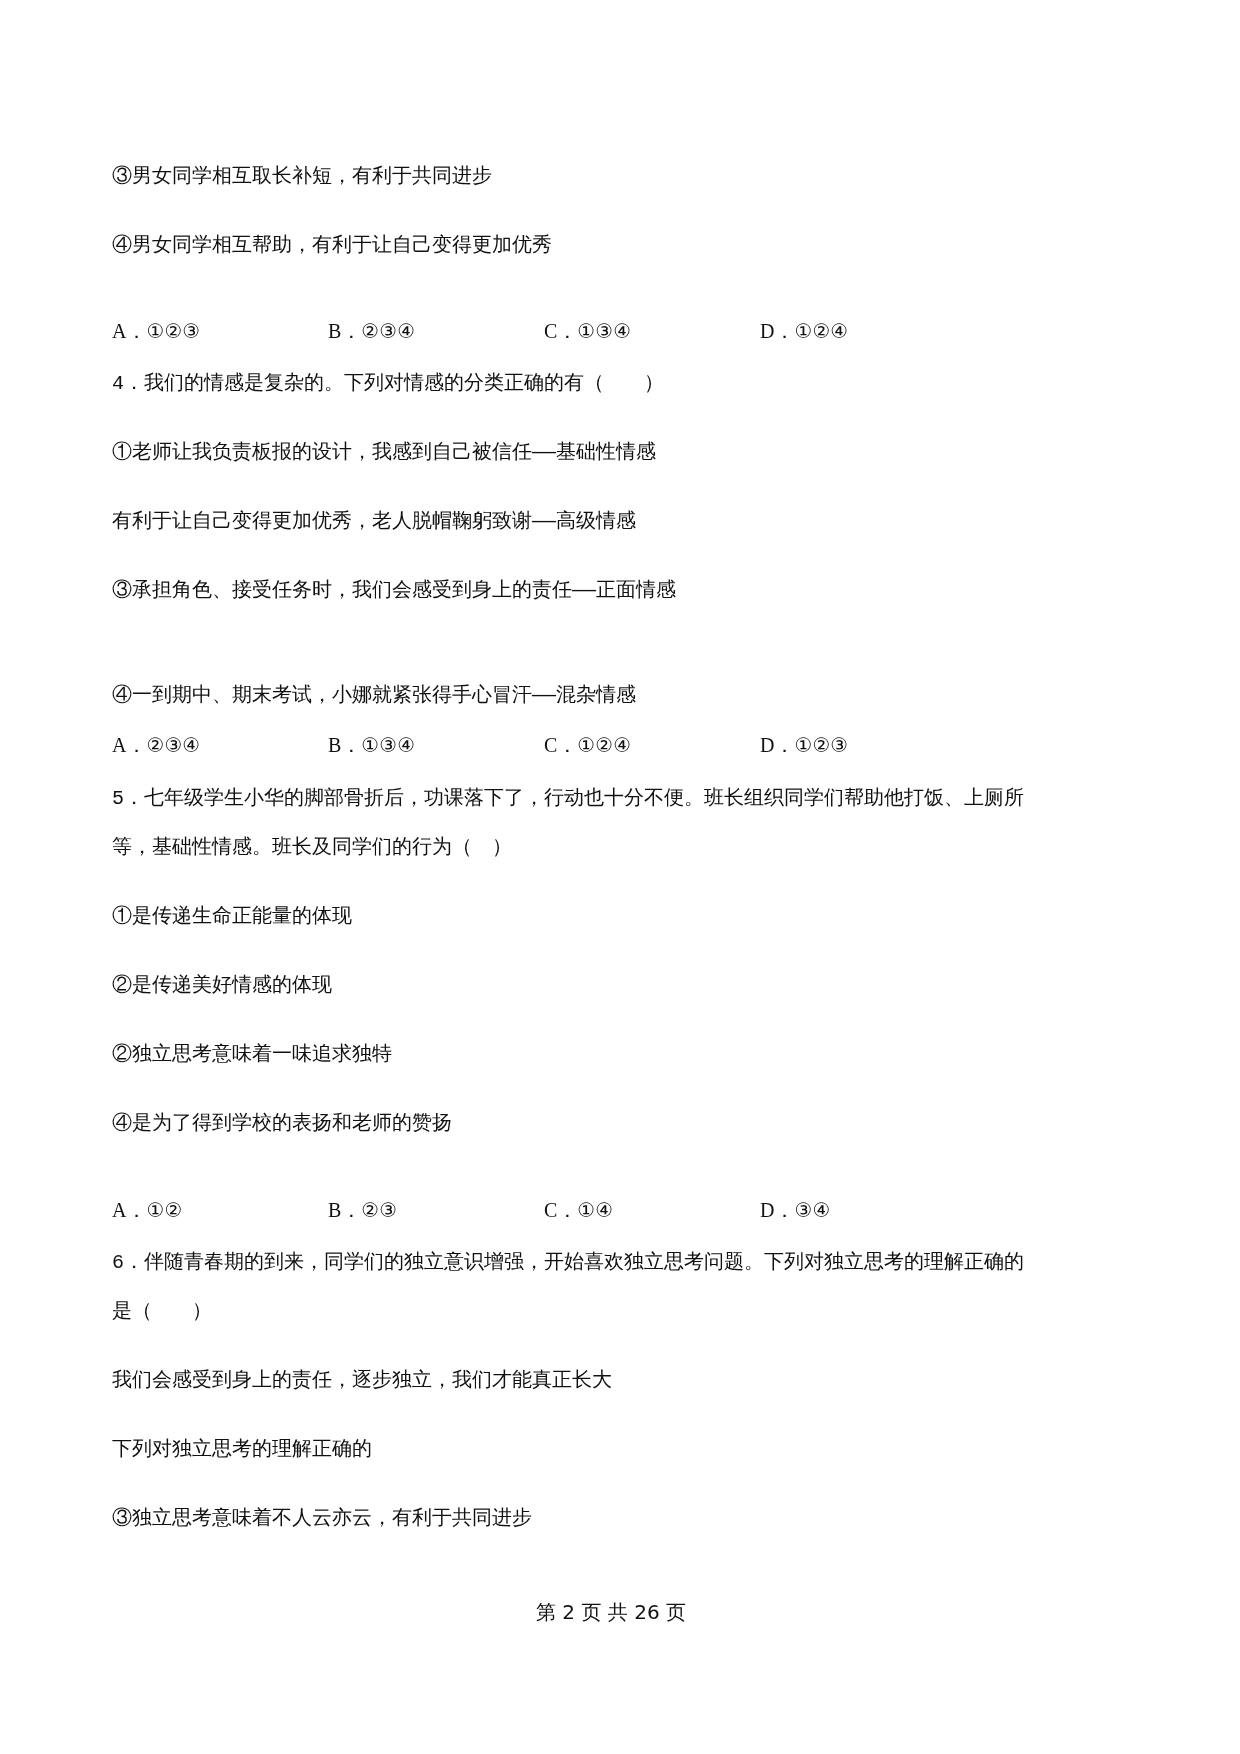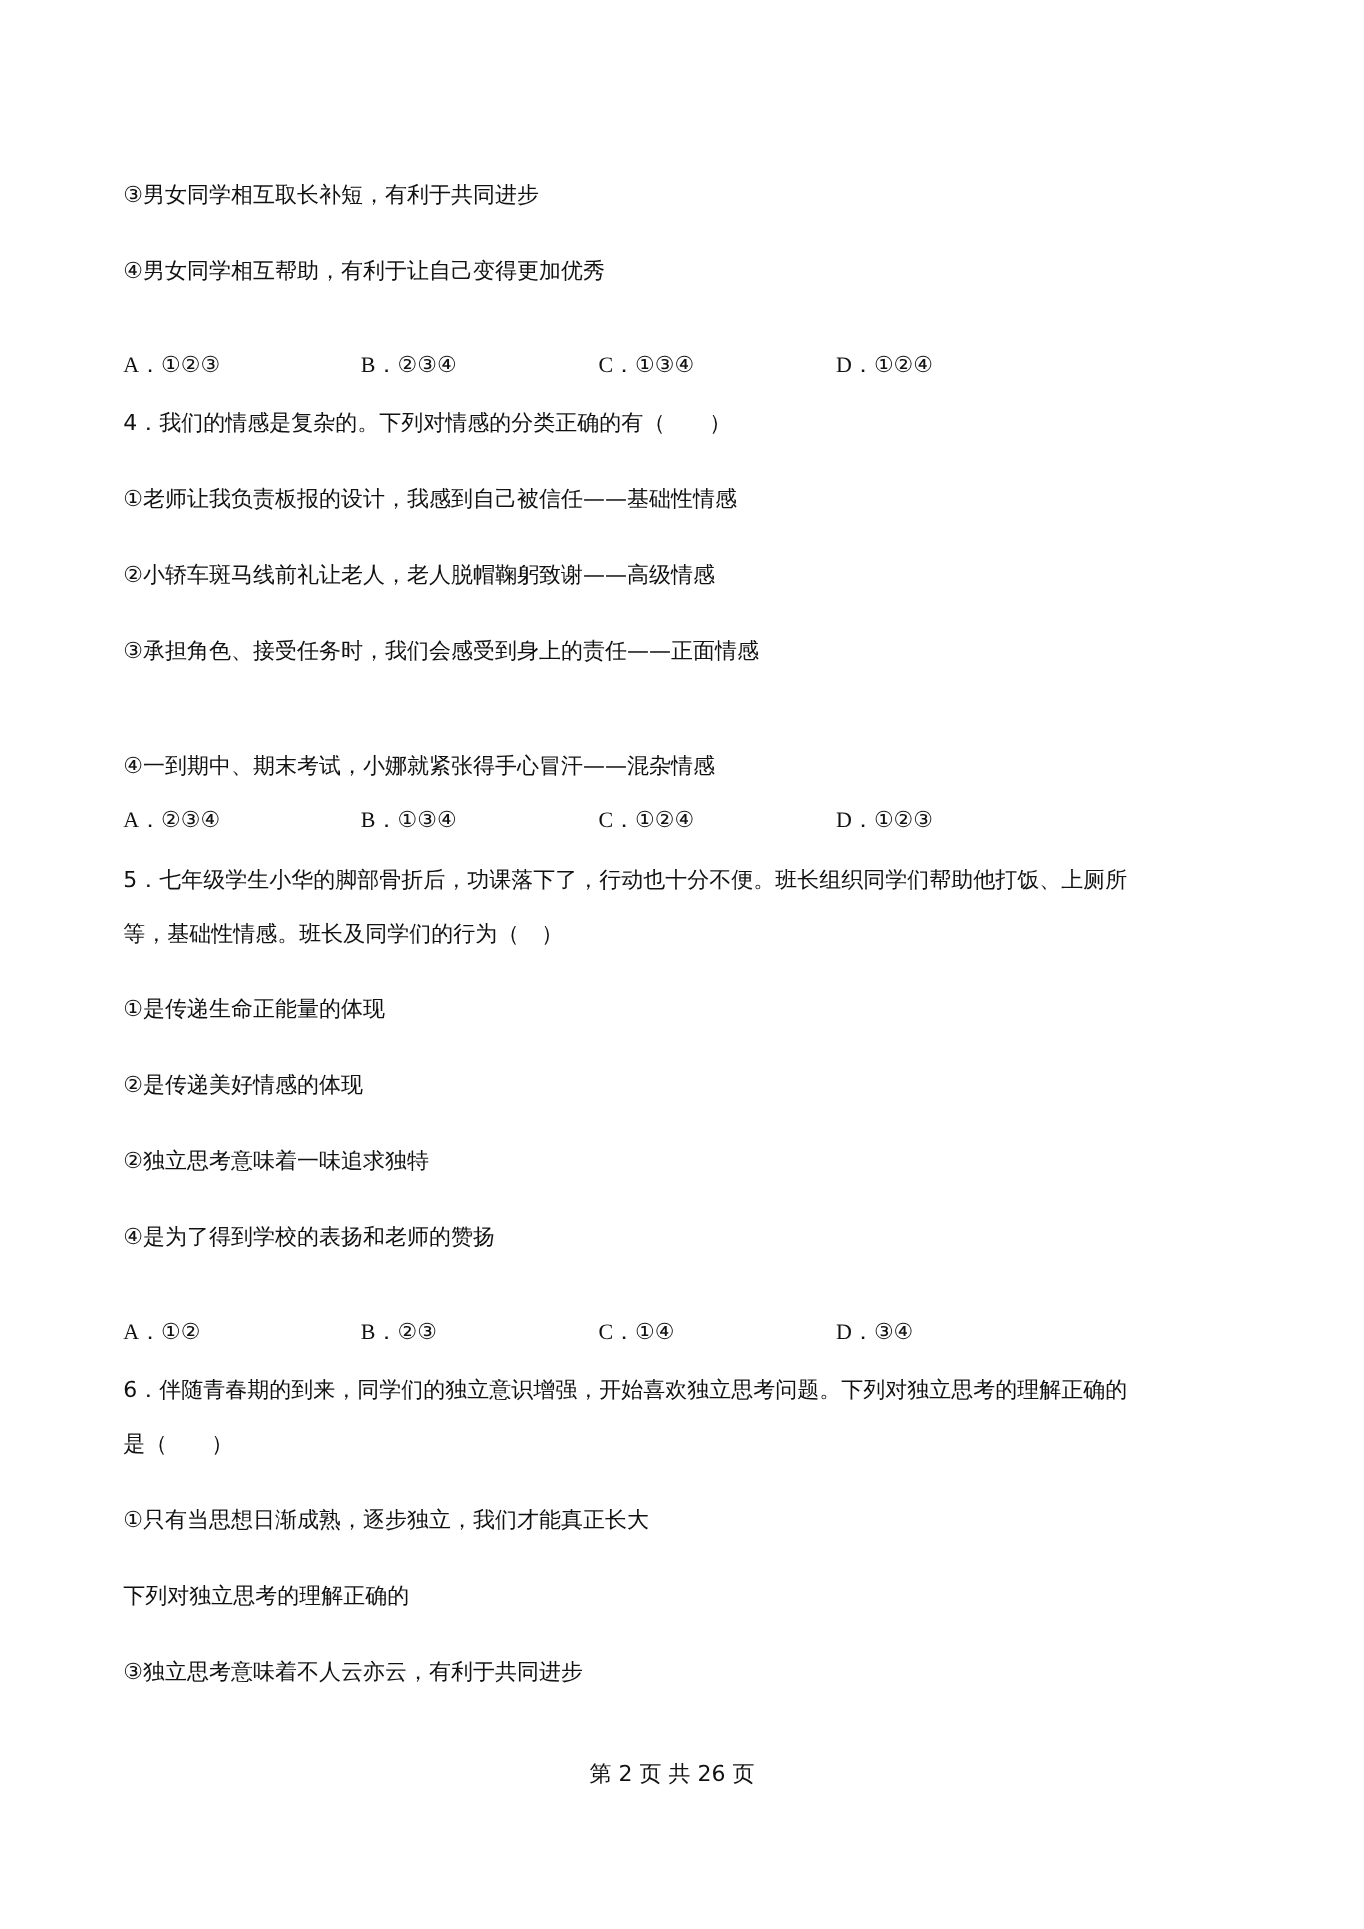--- a/index.html
+++ b/index.html
@@ -1,39 +1,39 @@
 <!DOCTYPE html>
 <html><head>
 <meta charset="utf-8">
 <style>
   html, body { margin:0; padding:0; background:#ffffff; }
   body { width:1240px; height:1754px; position:relative; overflow:hidden;
          font-family:"DejaVu Sans","Liberation Sans",sans-serif; color:#111111; }
-  .line { position:absolute; left:112px; font-size:20px; line-height:28px; white-space:nowrap; }
+  .line { position:absolute; left:112px; font-size:20px; line-height:28px; white-space:nowrap;font-family:Liberation Mono, monospace; }
   .opts { position:absolute; left:112px; font-size:20px; line-height:28px; width:900px; }
   .opt { position:absolute; top:0; white-space:nowrap;margin-top:16px; }
   .opt .lt { font-family:"Liberation Serif","DejaVu Serif",serif; }
   .footer { position:absolute; left:0; width:1222px; top:1598px; text-align:center;
             font-size:20px; line-height:28px; }
 </style>
 </head>
 <body>
 
 <div class="line" style="top:163px">③男女同学相互取长补短，有利于共同进步</div>
 <div class="line" style="top:232px">④男女同学相互帮助，有利于让自己变得更加优秀</div>
 <div class="opts" style="top:301px">
   <span class="opt" style="left:0"><span class="lt">A．</span><span>①②③</span></span>
   <span class="opt" style="left:216px"><span class="lt">B．</span><span>②③④</span></span>
   <span class="opt" style="left:432px"><span class="lt">C．</span><span>①③④</span></span>
   <span class="opt" style="left:648px"><span class="lt">D．</span><span>①②④</span></span>
 </div>
 
 <div class="line" style="top:370px">4．我们的情感是复杂的。下列对情感的分类正确的有（　　）</div>
 <div class="line" style="top:439px">①老师让我负责板报的设计，我感到自己被信任——基础性情感</div>
-<div class="line" style="top:508px">②小轿车斑马线前礼让老人，老人脱帽鞠躬致谢——高级情感</div>
+<div class="line" style="top:508px">有利于让自己变得更加优秀，老人脱帽鞠躬致谢——高级情感</div>
 <div class="line" style="top:577px">③承担角色、接受任务时，我们会感受到身上的责任——正面情感</div>
 <div class="line" style="top:682px">④一到期中、期末考试，小娜就紧张得手心冒汗——混杂情感</div>
 <div class="opts" style="top:715px">
   <span class="opt" style="left:0"><span class="lt">A．</span><span>②③④</span></span>
   <span class="opt" style="left:216px"><span class="lt">B．</span><span>①③④</span></span>
   <span class="opt" style="left:432px"><span class="lt">C．</span><span>①②④</span></span>
   <span class="opt" style="left:648px"><span class="lt">D．</span><span>①②③</span></span>
 </div>
 
 <div class="line" style="top:785px">5．七年级学生小华的脚部骨折后，功课落下了，行动也十分不便。班长组织同学们帮助他打饭、上厕所</div>
@@ -44,17 +44,17 @@
 <div class="line" style="top:1110px">④是为了得到学校的表扬和老师的赞扬</div>
 <div class="opts" style="top:1180px">
   <span class="opt" style="left:0"><span class="lt">A．</span><span>①②</span></span>
   <span class="opt" style="left:216px"><span class="lt">B．</span><span>②③</span></span>
   <span class="opt" style="left:432px"><span class="lt">C．</span><span>①④</span></span>
   <span class="opt" style="left:648px"><span class="lt">D．</span><span>③④</span></span>
 </div>
 
 <div class="line" style="top:1249px">6．伴随青春期的到来，同学们的独立意识增强，开始喜欢独立思考问题。下列对独立思考的理解正确的</div>
 <div class="line" style="top:1298px">是（　　）</div>
-<div class="line" style="top:1367px">①只有当思想日渐成熟，逐步独立，我们才能真正长大</div>
+<div class="line" style="top:1367px">我们会感受到身上的责任，逐步独立，我们才能真正长大</div>
 <div class="line" style="top:1436px">下列对独立思考的理解正确的</div>
 <div class="line" style="top:1505px">③独立思考意味着不人云亦云，有利于共同进步</div>
 
 <div class="footer">第 2 页 共 26 页</div>
 
 </body></html>

